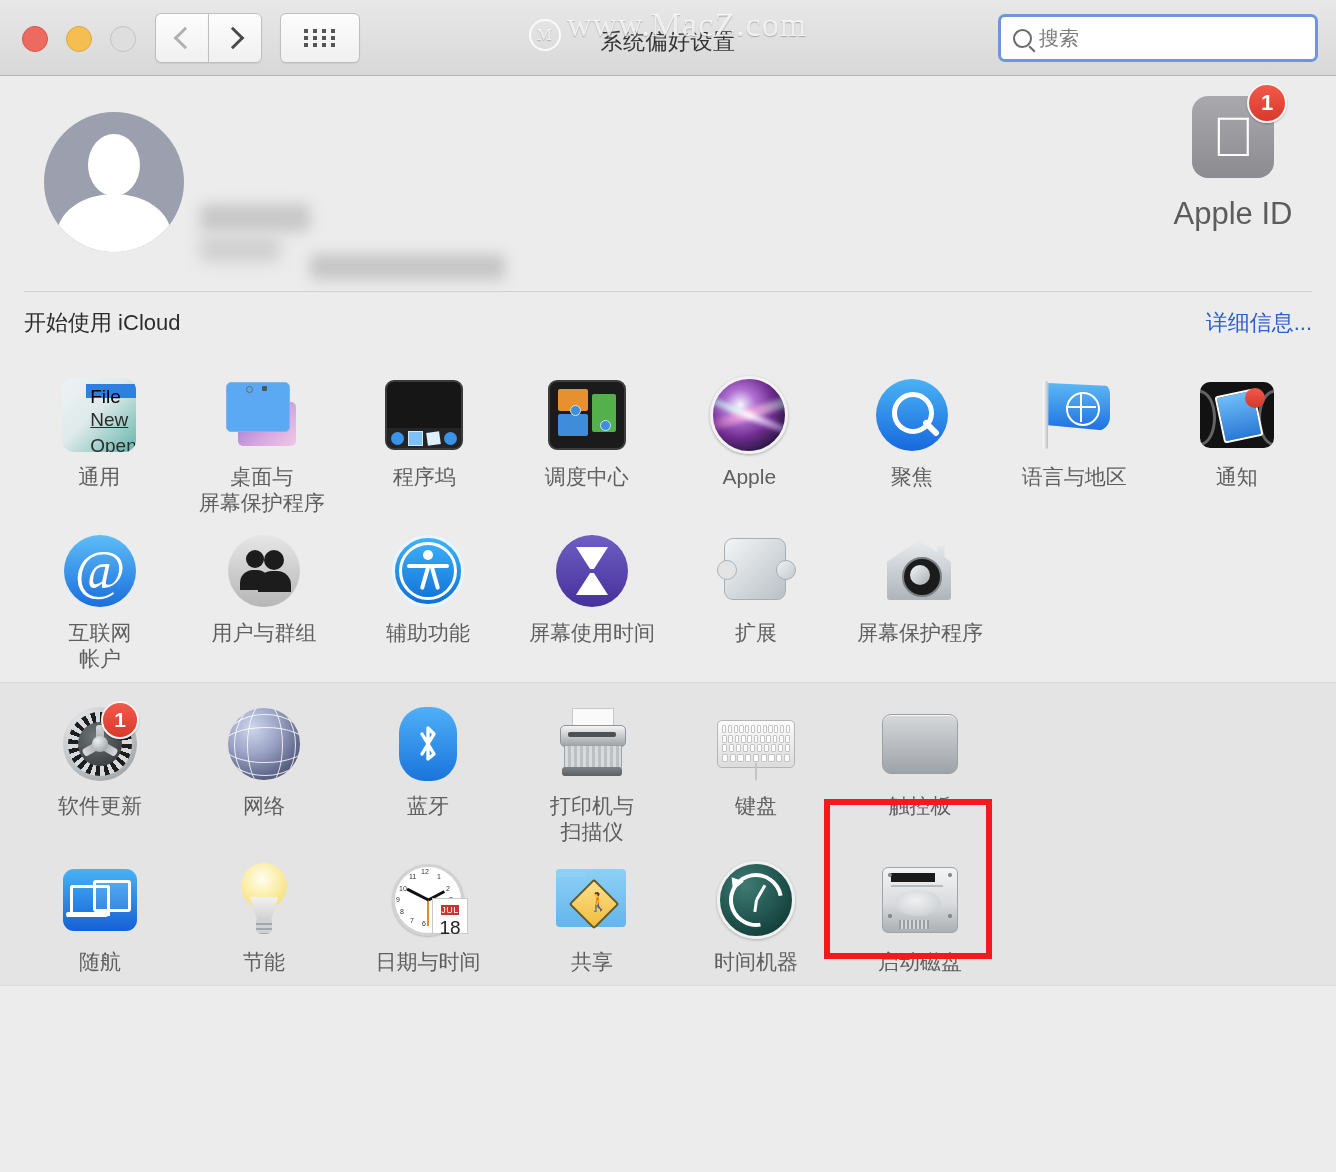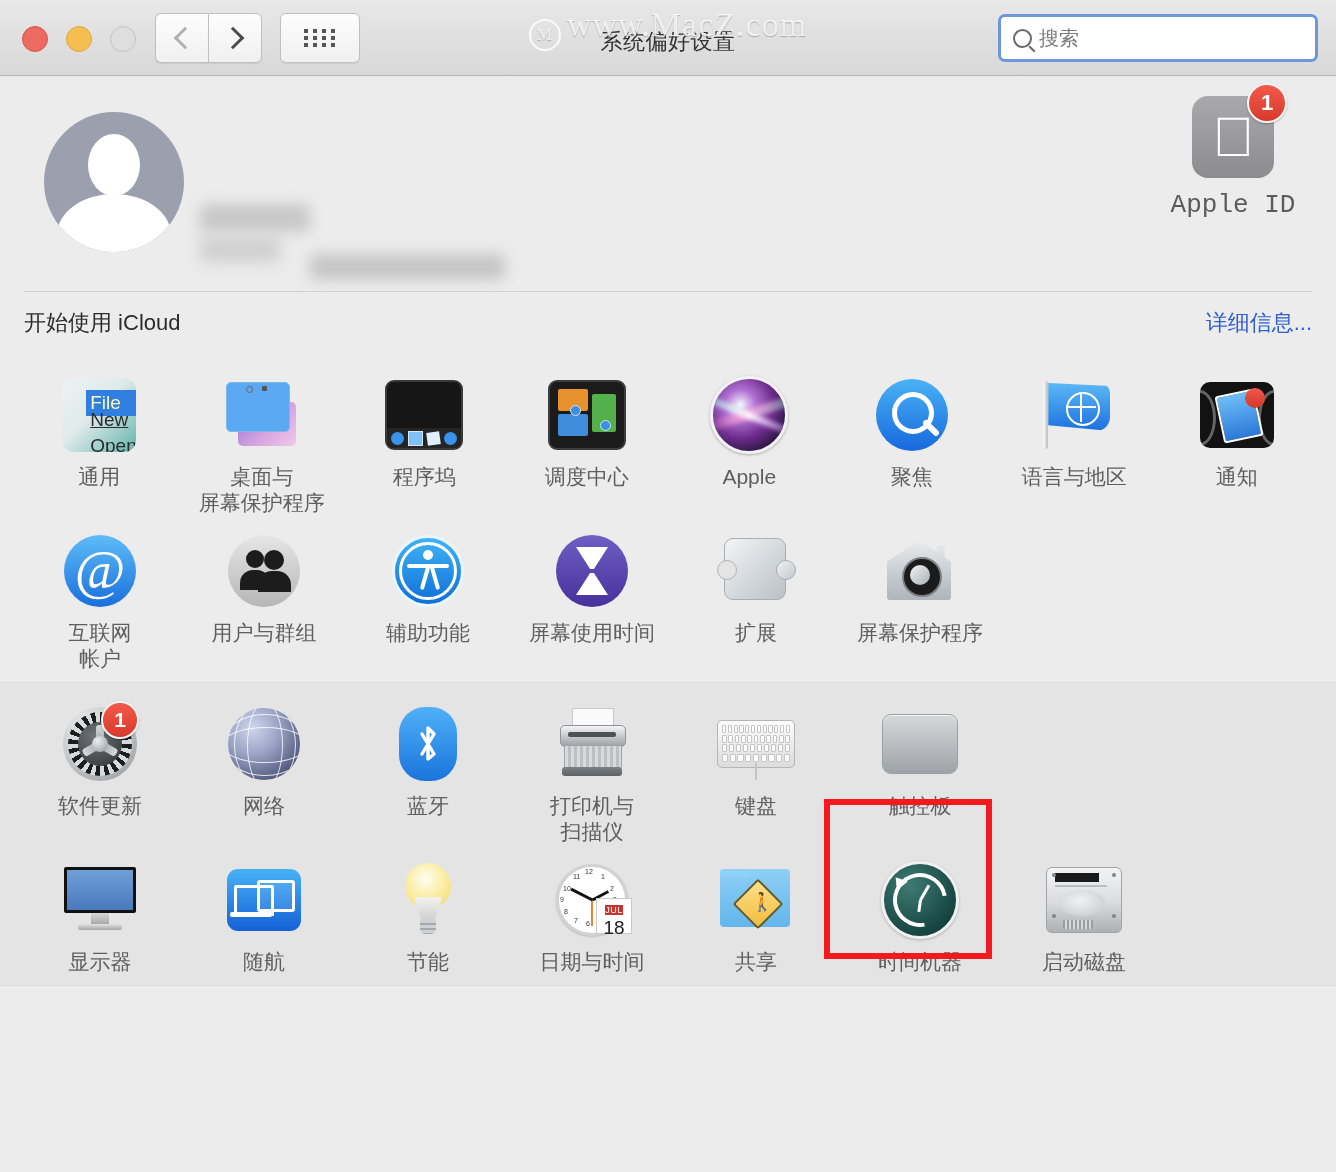--- a/index.html
+++ b/index.html
@@ -141,21 +141,21 @@
     position: absolute; border-radius: 50%;
     background: linear-gradient(to bottom, #f25a4a, #d8392c);
     color: #fff; text-align: center; font-weight: bold;
     border: 2px solid #f4f4f4;
     box-shadow: 0 1px 2px rgba(0,0,0,.25);
   }
   .appleid-tile .badge {
     right: -13px; top: -13px; width: 36px; height: 36px;
     line-height: 36px; font-size: 22px;
   }
-  .appleid-label { margin-top: 12px; font-size: 26px; color: #5c5c5c; font-family: Liberation Mono, monospace; }
+  .appleid-label { margin-top: 18px; font-size: 31px; color: #5c5c5c; }
 
   
   .icloud-row {
     position: relative; height: 62px;
     border-top: 1px solid #d2d2d2;
     margin: 0 24px;
   }
   .icloud-title {
     position: absolute; left: 0; top: 16px;
     font-size: 22px; color: #2b2b2b;
@@ -197,21 +197,21 @@
     border: 6px solid #f3191d;
     box-sizing: border-box;
     pointer-events: none;
   }
 
   
   .ic-general { width: 74px; height: 74px; border-radius: 12px; overflow: hidden;
     background: linear-gradient(135deg,#eef3f4 0%,#dfeaea 45%,#63b5ab 100%); position: relative; }
   .ic-general .mrow { position: absolute; right: 0; width: 46px; font-size: 19px; color: #2c2c2c;
     font-family: "Liberation Sans", sans-serif; text-align: left; padding-left: 4px; }
-  .ic-general .mrow.r1 { top: 12px; background: #2f7fe0; color: #fef9c3; height: 26px; line-height: 26px; }
+  .ic-general .mrow.r1 { top: 6px; background: #2f7fe0; color: #000000; height: 14px; line-height: 26px; }
   .ic-general .mrow.r2 { top: 29px; height: 26px; line-height: 26px; text-decoration: underline; }
   .ic-general .mrow.r3 { top: 55px; height: 26px; line-height: 26px; }
 
   
   .ic-desktop { width: 76px; height: 70px; position: relative; }
   .ic-desktop .back {
     position: absolute; left: 14px; top: 22px; width: 58px; height: 44px; border-radius: 5px;
     background: linear-gradient(135deg,#8f6fd0,#d7a7e0 60%,#f0c9e8);
   }
   .ic-desktop .front {
@@ -839,30 +839,20 @@
         <div class="icon-wrap">
           <div class="ic-tp"></div>
         </div>
         <div class="label">触控板</div>
       </div>
 
     </div>
 
     <div class="grid-row">
 
-      <div class="pref">
-        <div class="icon-wrap">
-          <div class="ic-disp">
-            <span class="screen"></span>
-              <span class="neck"></span>
-              <span class="foot"></span>
-          </div>
-        </div>
-        <div class="label">显示器</div>
-      </div>
 
       <div class="pref">
         <div class="icon-wrap">
           <div class="ic-sc">
             <span class="lap"></span>
               <span class="lapbase"></span>
               <span class="pad"></span>
           </div>
         </div>
         <div class="label">随航</div>

